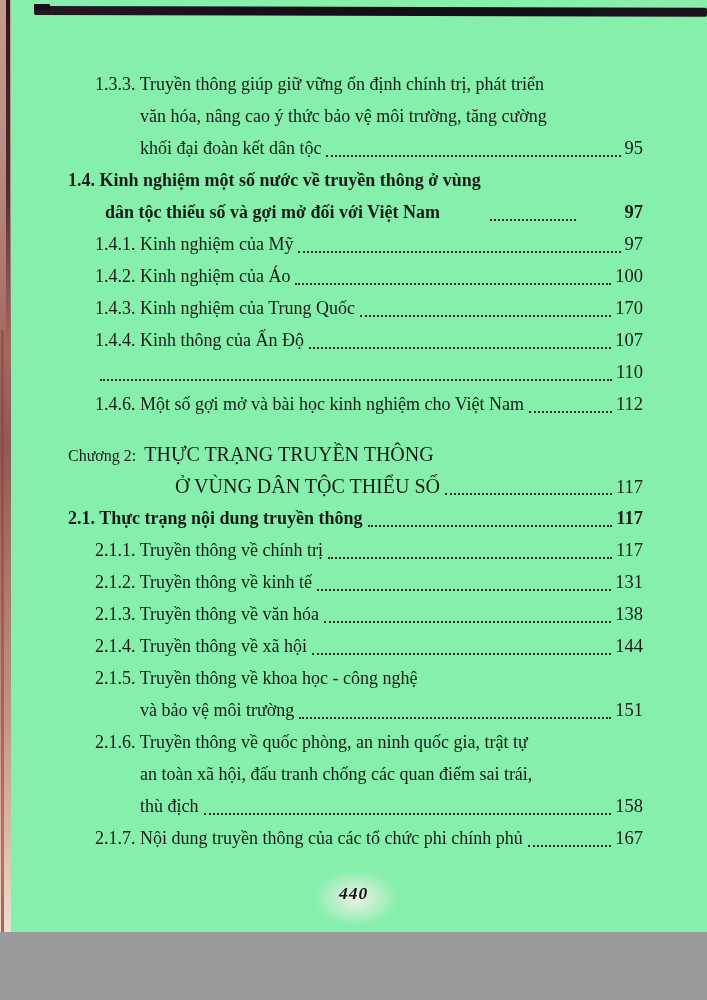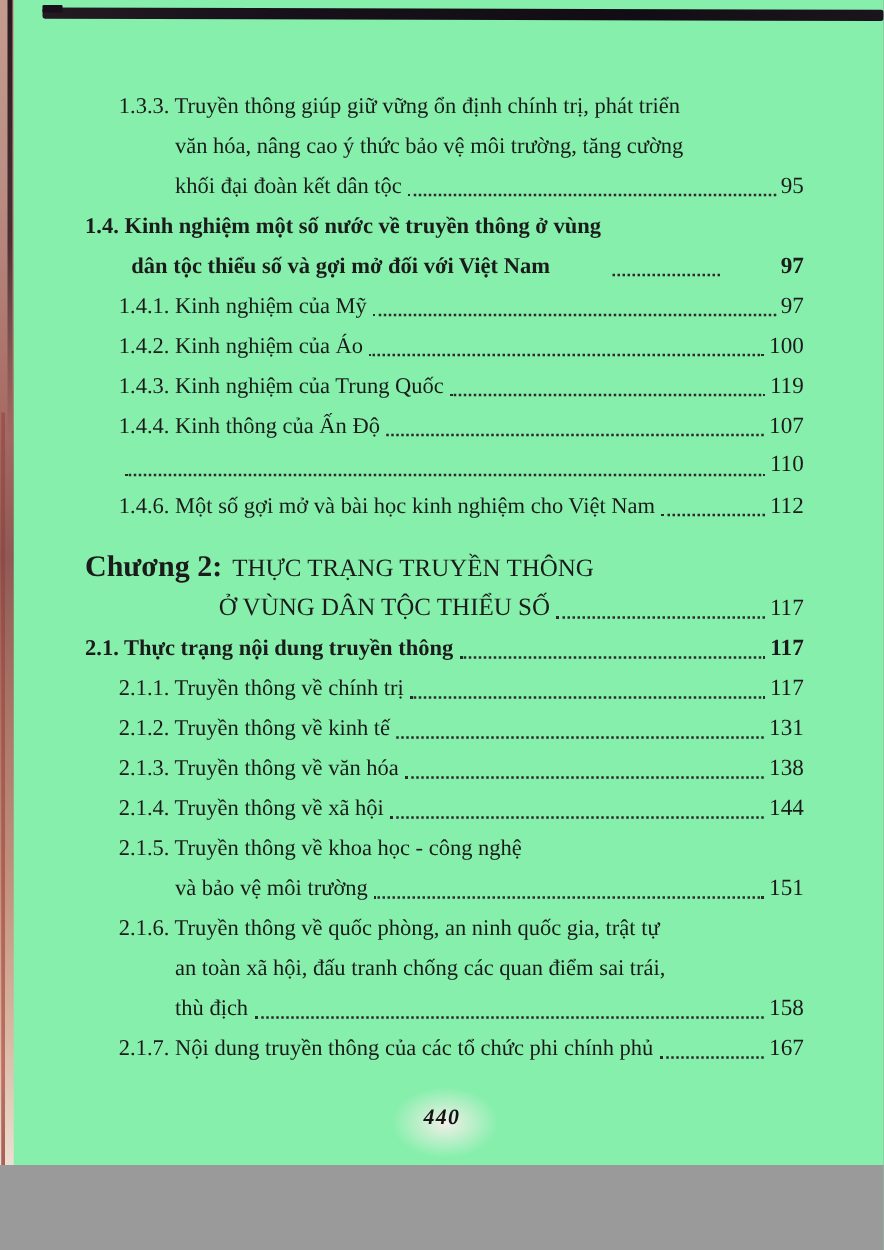--- a/index.html
+++ b/index.html
@@ -60,21 +60,21 @@
     border-bottom:2.6px dotted #2b2b2b;margin-bottom:7px;
   }
   .pg{white-space:nowrap;font-size:18.5px;}
   .e-sub .line{margin-left:27px;}
   .e-sub .line.cont{margin-left:72px;}
   .e-section .line{font-weight:700;}
   .e-section .line.cont{margin-left:37px;gap:45px;}
   .e-chapter{margin-top:18px;}
   .e-chapter .line{font-size:20px;}
   .e-chapter .line.cont{margin-left:107px;}
-  .e-chapter .prefix{font-weight:700;margin-right:8px;font-size:24px;}
+  .e-chapter .prefix{font-weight:400;margin-right:8px;font-size:16px;}
   .e-chapter .pg{font-weight:400;}
   
   .pagenum{
     position:absolute;left:0;right:0;top:883px;text-align:center;
     font-weight:700;font-size:17.5px;letter-spacing:1px;color:#141414;font-style:italic;
   }
   .watermark{
     position:absolute;left:64px;right:0;top:941px;text-align:center;
     font-family:Liberation Mono, monospace;
     font-size:21px;color:#e3241d;
@@ -125,21 +125,21 @@
         <div class="line">
           <span class="t">1.4.2. Kinh nghiệm của Áo</span>
           <span class="dots"></span>
           <span class="pg">100</span>
         </div>
       </div>
       <div class="toc-entry e-sub">
         <div class="line">
           <span class="t">1.4.3. Kinh nghiệm của Trung Quốc</span>
           <span class="dots"></span>
-          <span class="pg">119</span>
+          <span class="pg">170</span>
         </div>
       </div>
       <div class="toc-entry e-sub">
         <div class="line">
           <span class="t">1.4.4. Kinh thông của Ấn Độ</span>
           <span class="dots"></span>
           <span class="pg">107</span>
         </div>
       </div>
       <div class="toc-entry e-sub">

